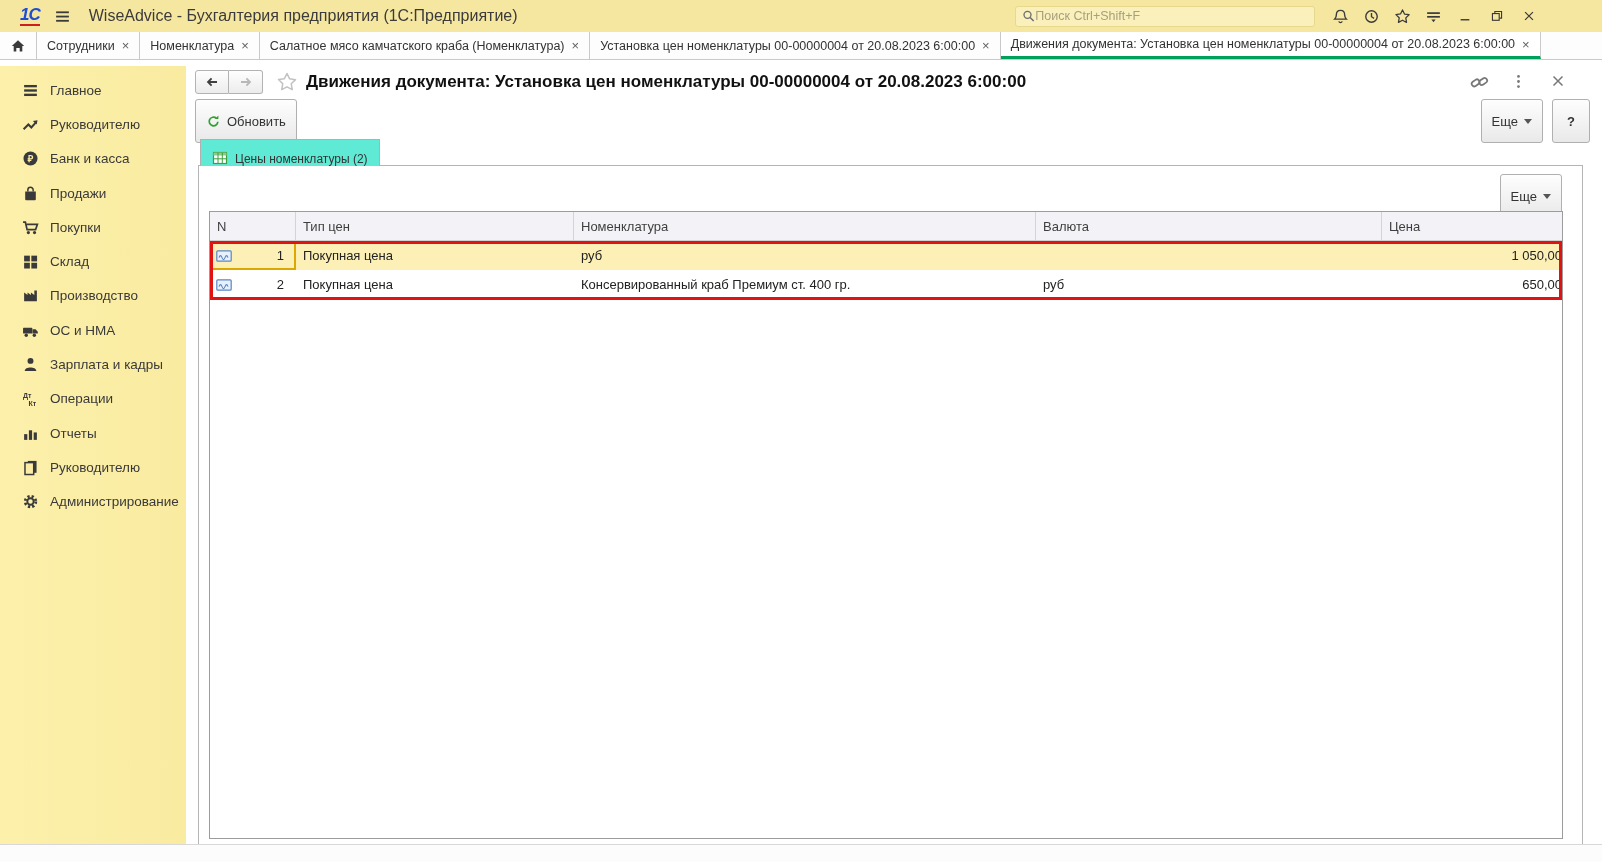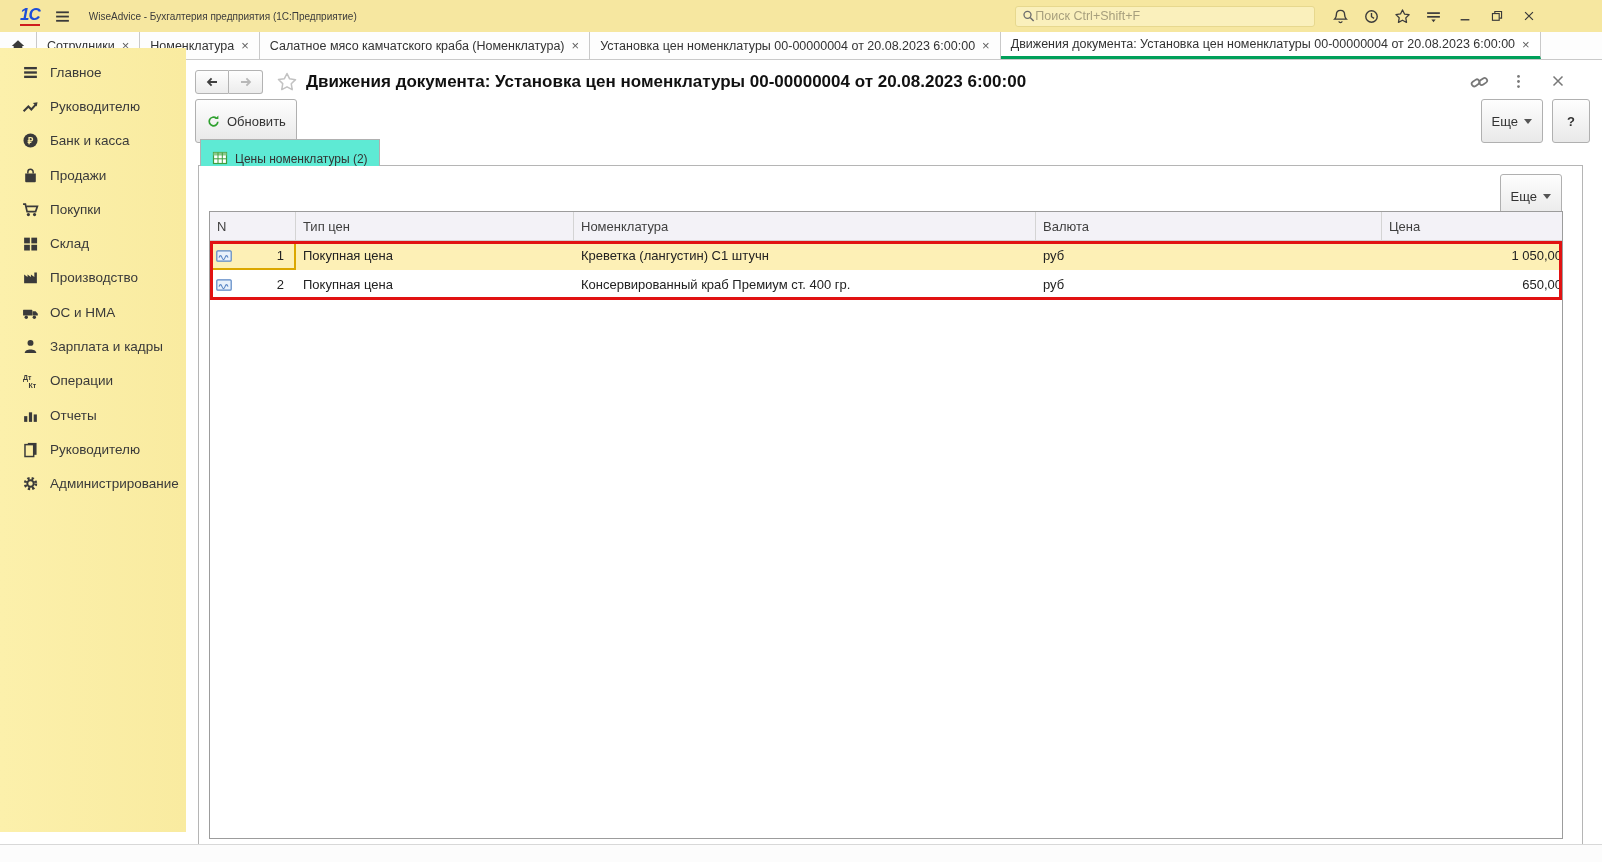--- a/index.html
+++ b/index.html
@@ -4,38 +4,38 @@
 <style>
   * { margin:0; padding:0; box-sizing:border-box; }
   html,body { width:1602px; height:862px; overflow:hidden; }
   body { font-family:"Liberation Sans", sans-serif; font-size:13px; color:#333; background:#fff; position:relative; }
   svg { display:block; }
 
   
   .titlebar { position:absolute; left:0; top:0; width:1602px; height:32px; background:#f6e7a0; display:flex; align-items:center; }
   .logo-1c { font-weight:bold; font-style:italic; font-size:17px; color:#1d4ed8; margin:0 14px 0 20px; letter-spacing:-1px; border-bottom:2px solid #cf1d1d; line-height:1; padding-bottom:1px; }
   .tb-burger { margin-right:18px; cursor:default; }
-  .tb-title { font-size:10px; color:#3b3b3b; }
+  .tb-title { font-size:16px; color:#3b3b3b; }
   .tb-search { margin-left:auto; width:300px; height:21px; background:#faf0bc; border:1px solid #e7d88e; border-radius:3px; display:flex; align-items:center; padding:0 6px; }
   .tb-search input { border:none; background:transparent; outline:none; font-size:12.5px; color:#0c4a6e; width:100%; font-family:"Liberation Sans",sans-serif; }
   .tb-search input::placeholder { color:#a79f7d; }
   .tb-icons { display:flex; align-items:center; gap:13px; margin:0 10px 0 16px; }
   .tb-ico { width:18px; height:18px; display:flex; align-items:center; justify-content:center; cursor:pointer; }
   .win-controls { display:flex; align-items:center; gap:6px; margin-right:60px; }
   .win-btn { width:26px; height:22px; display:flex; align-items:center; justify-content:center; cursor:pointer; }
 
   
   .tabbar { position:absolute; left:0; top:32px; width:1602px; height:28px; background:#fdfdfd; border-bottom:1px solid #c9c9c9; display:flex; align-items:stretch; }
   .tab-home { width:37px; display:flex; align-items:center; justify-content:center; border-right:1px solid #c9c9c9; cursor:pointer; }
   .app-tab { display:flex; align-items:center; padding:0 10px; border-right:1px solid #c9c9c9; font-size:12.5px; color:#333; white-space:nowrap; cursor:pointer; position:relative; }
   .app-tab .x { margin-left:7px; color:#5f5f5f; font-size:13px; cursor:pointer; }
   .app-tab.active { border-bottom:3px solid #00a05a; background:#fff; }
 
   
-  .sidebar { position:absolute; left:0; top:48px; width:186px; height:784px; background:linear-gradient(90deg,#fcf0ab,#f9eba0); padding-top:7px; }
+  .sidebar { position:absolute; left:0; top:66px; width:186px; height:784px; background:linear-gradient(90deg,#fcf0ab,#f9eba0); padding-top:7px; }
   .sb-item { height:34.3px; display:flex; align-items:center; padding-left:22px; cursor:pointer; color:#3a3a3a; font-size:13.5px; }
   .sb-item .sb-ico { width:17px; height:17px; margin-right:11px; flex:none; }
 
   
   .content { position:absolute; left:186px; top:60px; width:1416px; height:784px; background:#fff; }
 
   .doc-header { position:absolute; left:0; top:0; right:0; height:44px; display:flex; align-items:center; }
   .nav-btns { display:flex; margin-left:9px; }
   .nav-btn { width:34px; height:24px; background:linear-gradient(#fefefe,#ececec); border:1px solid #b3b3b3; display:flex; align-items:center; justify-content:center; cursor:pointer; }
   .nav-btn.back { border-radius:3px 0 0 3px; }
@@ -411,21 +411,20 @@
           <div class="gr-cell c-n cell-n focused">
             <span>
               <svg width="16" height="12" viewBox="0 0 16 12">
                   <rect x="0.8" y="0.8" width="14.4" height="10.4" rx="1" fill="#e8f1fb" stroke="#5b87c5" stroke-width="1.2"></rect>
                   <path d="M3 7.6q1.5-4 3 0t3 0 3 0" fill="none" stroke="#5b87c5" stroke-width="1.1"></path>
                 </svg>
             </span>
             <span>1</span>
           </div>
           <div class="gr-cell c-type">Покупная цена</div>
-          <div class="gr-cell c-nom">Креветка (лангустин) С1 штучн</div>
           <div class="gr-cell c-cur">руб</div>
           <div class="gr-cell c-price num">1 050,00</div>
         </div>
 
         <div class="grid-row">
           <div class="gr-cell c-n cell-n">
             <span>
               <svg width="16" height="12" viewBox="0 0 16 12">
                   <rect x="0.8" y="0.8" width="14.4" height="10.4" rx="1" fill="#e8f1fb" stroke="#5b87c5" stroke-width="1.2"></rect>
                   <path d="M3 7.6q1.5-4 3 0t3 0 3 0" fill="none" stroke="#5b87c5" stroke-width="1.1"></path>

